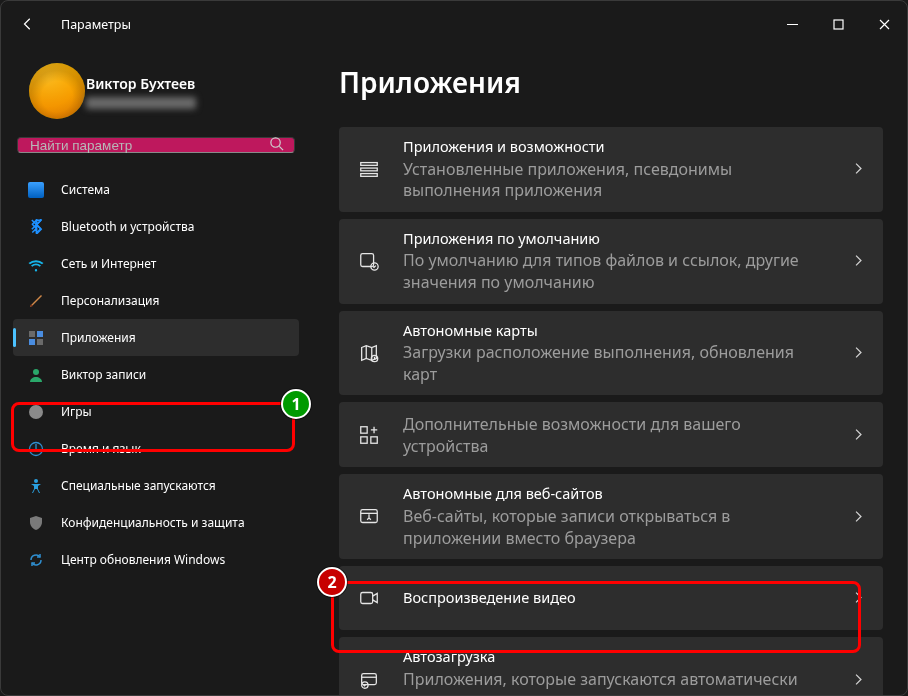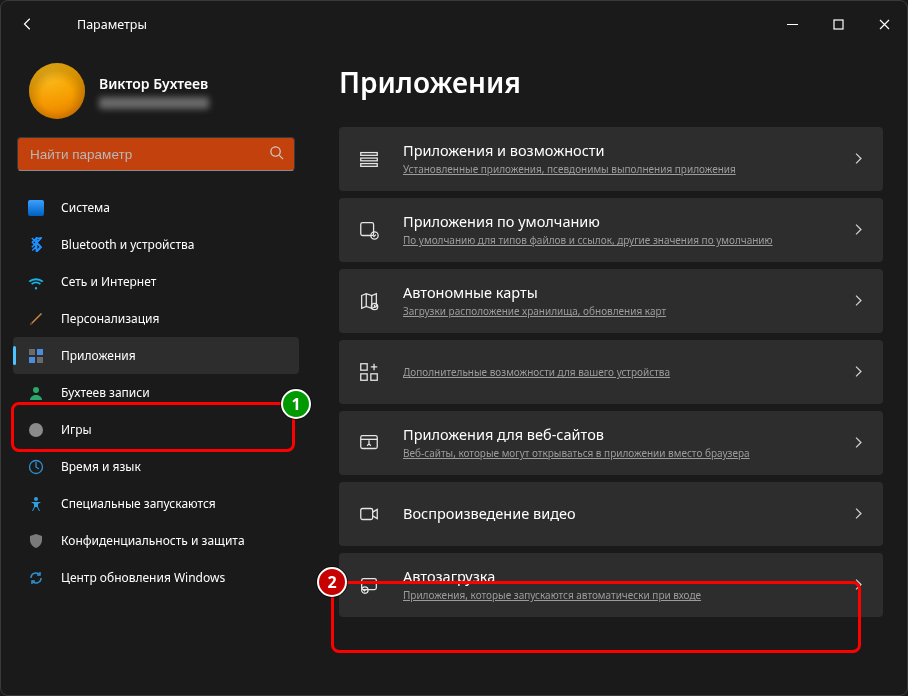--- a/index.html
+++ b/index.html
@@ -31,21 +31,21 @@
   .titlebar {
     height: 46px;
     display: flex;
     align-items: center;
     justify-content: space-between;
     padding-left: 8px;
   }
   .titlebar-left {
     display: flex;
     align-items: center;
-    gap: 30px;
+    gap: 14px;
   }
   .back-btn {
     width: 38px; height: 38px;
     display: flex; align-items: center; justify-content: center;
     color: var(--text);
   }
   .title-text { font-size: 12.5px; }
   .win-controls { display: flex; }
   .win-btn {
     width: 46px; height: 34px;
@@ -67,21 +67,21 @@
   .main {
     flex: 1;
     padding: 16px 24px 0 28px;
     position: relative;
   }
 
   
   .user-block {
     display: flex;
     align-items: center;
-    gap: 14px;
+    gap: 1px;
     padding: 8px 6px 18px 16px;
   }
   .avatar {
     width: 56px; height: 56px;
     border-radius: 50%;
     background: radial-gradient(circle at 35% 30%, #ffe066 0%, #ffcc00 50%, #e0a000 100%);
     position: relative;
     overflow: hidden;
   }
   .avatar::after{
@@ -98,22 +98,22 @@
     width: 110px; height: 12px;
     margin-top: 4px;
     background: #6a6a6a;
     filter: blur(3px);
     border-radius: 2px;
   }
 
   
   .search-wrap {
     margin: 0 4px 18px 4px;
-    height: 34px;
-    background: #c2410c;
+    height: 16px;
+    background: #be185d;
     border: 1px solid #3a3a3a;
     border-bottom: 1.5px solid #8a8a8a;
     border-radius: 4px;
     display: flex;
     align-items: center;
     padding: 0 10px;
     justify-content: flex-end;
   }
   .search-wrap input {
     background: transparent;
@@ -177,21 +177,21 @@
     position: relative;
   }
   .tile-icon {
     width: 24px; height: 24px;
     color: #e6e6e6;
     display:flex; align-items:center; justify-content:center;
     flex-shrink:0;
   }
   .tile-text { flex: 1; min-width: 0; }
   .tile-title { font-size: 14.5px; color: var(--text); line-height: 1.35; }
-  .tile-sub { font-size: 10px; color: var(--text-sub); line-height: 1.35; margin-top: 2px; text-decoration: underline; }
+  .tile-sub { font-size: 16px; color: var(--text-sub); line-height: 1.35; margin-top: 2px; }
   .chevron { color: #d0d0d0; flex-shrink:0; }
 
   
   .highlight {
     position: absolute;
     border: 3px solid var(--highlight-red);
     border-radius: 8px;
     pointer-events: none;
   }
   .badge {
@@ -307,21 +307,21 @@
         </span>
         <span>Приложения</span>
       </div>
       <div class="nav-item">
         <span class="nav-icon">
           <svg viewBox="0 0 16 16" width="16" height="16" fill="#2aa86a">
               <circle cx="8" cy="5" r="3"></circle>
               <path d="M2 15c0-3 3-5 6-5s6 2 6 5H2z"></path>
             </svg>
         </span>
-        <span>Бухтеев записи</span>
+        <span>Виктор записи</span>
       </div>
       <div class="nav-item">
         <span class="nav-icon">
           <svg viewBox="0 0 16 16" width="16" height="16" fill="#8a8a8a">
               <circle cx="8" cy="8" r="7"></circle>
               <path d="M5 5l3 3 3-3-3 3 3 3-3-3-3 3 3-3z" fill="#fff"></path>
             </svg>
         </span>
         <span>Игры</span>
       </div>
@@ -415,21 +415,21 @@
         <span class="tile-icon">
           <svg viewBox="0 0 24 24" width="22" height="22" fill="none" stroke="currentColor" stroke-width="1.4">
               <path d="M4 6l5-2 6 2 5-2v14l-5 2-6-2-5 2V6z"></path>
               <path d="M9 4v14M15 6v14"></path>
               <circle cx="18" cy="18" r="3.5"></circle>
               <path d="M18 16v2l1 1"></path>
             </svg>
         </span>
         <div class="tile-text">
           <div class="tile-title">Автономные карты</div>
-          <div class="tile-sub">Загрузки расположение хранилища, обновления карт</div>
+          <div class="tile-sub">Загрузки расположение выполнения, обновления карт</div>
         </div>
         <span class="chevron">
           <svg viewBox="0 0 16 16" width="13" height="13" fill="none" stroke="currentColor" stroke-width="1.6">
               <path d="M5 2l6 6-6 6"></path>
             </svg>
         </span>
       </div>
 
       <div class="tile">
         <span class="tile-icon">
@@ -452,22 +452,22 @@
 
       <div class="tile">
         <span class="tile-icon">
           <svg viewBox="0 0 24 24" width="22" height="22" fill="none" stroke="currentColor" stroke-width="1.4">
               <rect x="3" y="4" width="18" height="14" rx="2"></rect>
               <path d="M3 8h18"></path>
               <path d="M12 13l-2 2m2-2l2 2m-2-2V9"></path>
             </svg>
         </span>
         <div class="tile-text">
-          <div class="tile-title">Приложения для веб-сайтов</div>
-          <div class="tile-sub">Веб-сайты, которые могут открываться в приложении вместо браузера</div>
+          <div class="tile-title">Автономные для веб-сайтов</div>
+          <div class="tile-sub">Веб-сайты, которые записи открываться в приложении вместо браузера</div>
         </div>
         <span class="chevron">
           <svg viewBox="0 0 16 16" width="13" height="13" fill="none" stroke="currentColor" stroke-width="1.6">
               <path d="M5 2l6 6-6 6"></path>
             </svg>
         </span>
       </div>
 
       <div class="tile">
         <span class="tile-icon">

